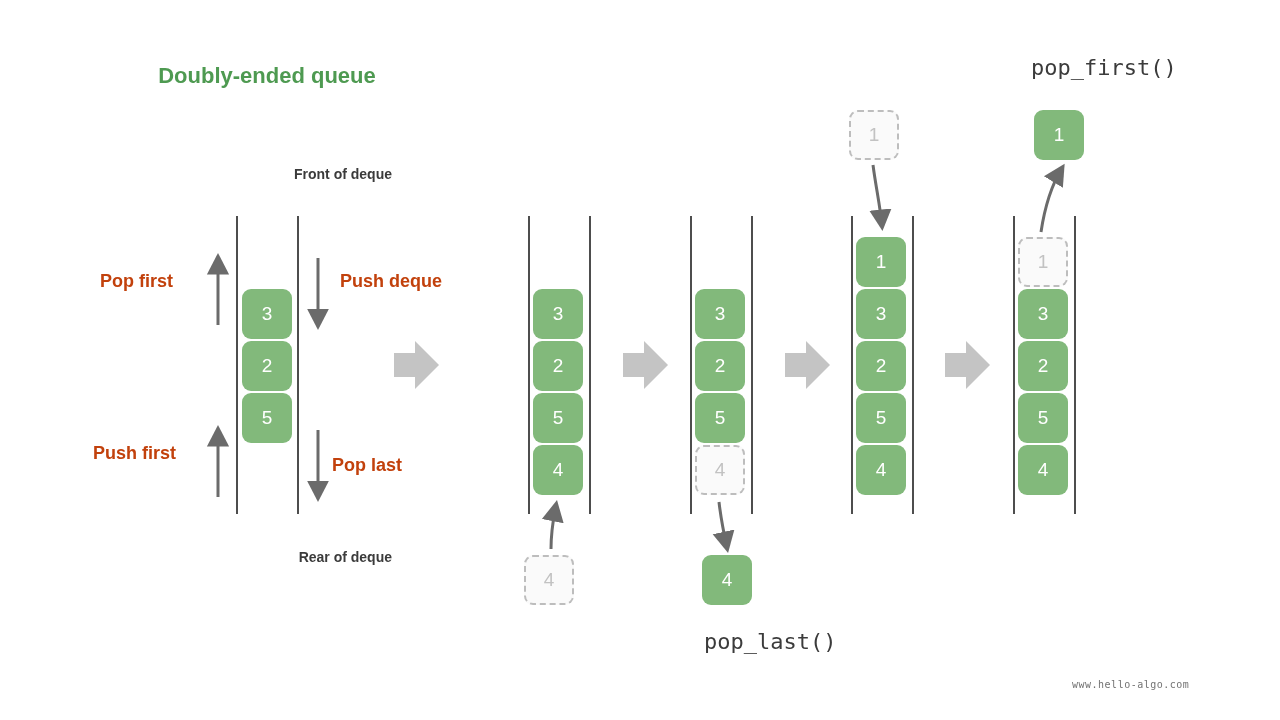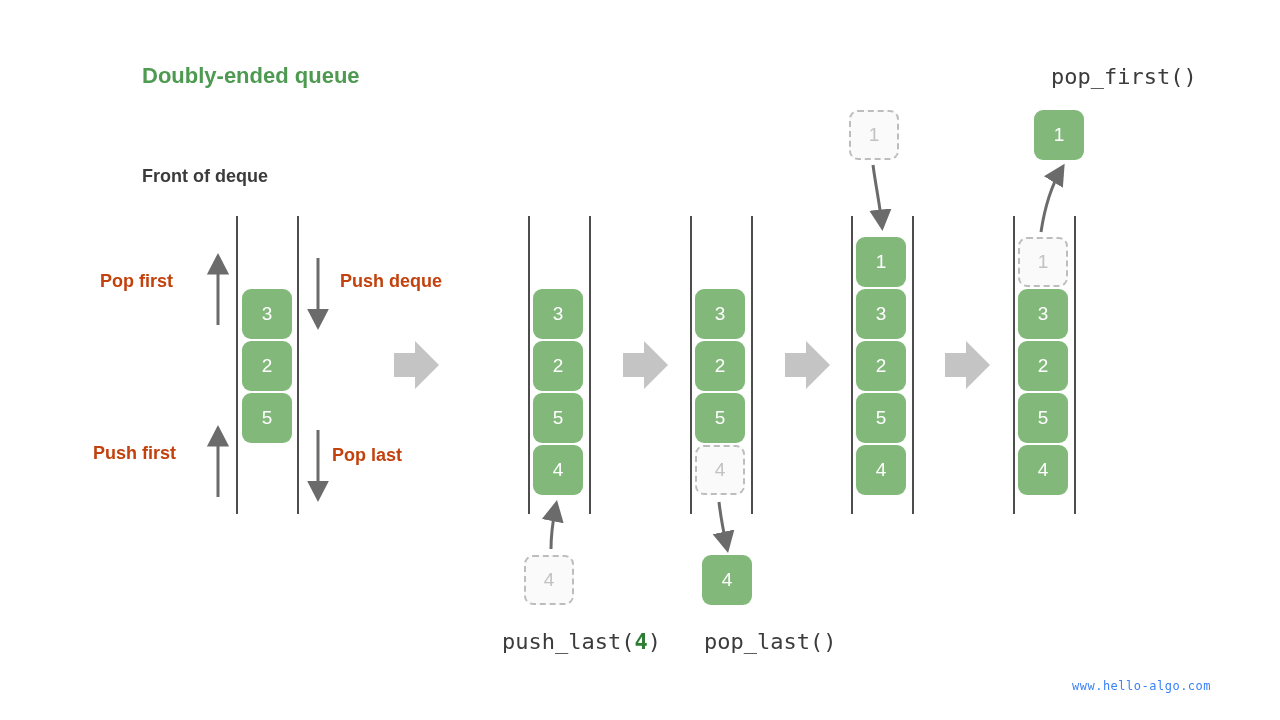--- a/index.html
+++ b/index.html
@@ -22,29 +22,30 @@
     width: 1280px;
     height: 720px;
   }
 
   
   .title {
     position: absolute;
     color: #4e9a51;
     font-weight: bold;
     font-size: 22px;
+    text-align: center;
     line-height: 40px;
     white-space: nowrap;
   }
   .hdr-label {
     position: absolute;
     color: #3b3b3b;
     font-weight: bold;
-    font-size: 18px;
-    text-align: left;
+    font-size: 14px;
+    text-align: right;
     white-space: nowrap;
   }
   .side-label {
     position: absolute;
     color: #c2410c;
     font-weight: bold;
     font-size: 18px;
     white-space: nowrap;
   }
   .op-label {
@@ -54,23 +55,23 @@
     font-size: 22px;
     white-space: nowrap;
     letter-spacing: 0px;
   }
   .op-label .arg {
     color: #2d7d35;
     font-weight: bold;
   }
   .watermark {
     position: absolute;
-    color: #3b82f6;
+    color: #737373;
     font-family: "DejaVu Sans Mono", "Liberation Mono", monospace;
-    font-size: 12px;
+    font-size: 10px;
     white-space: nowrap;
     letter-spacing: 0.5px;
   }
 
   
   .rail {
     position: absolute;
     width: 2px;
     background: #4d4d4d;
   }
@@ -108,25 +109,26 @@
 </head>
 <body>
 
 <div id="stage">
 
   <div class="title" style="left:142px; top:56px; width:250px;">
     <span>Doubly-ended queue</span>
   </div>
 
   <div class="hdr-label" style="left:142px; top:166px; width:250px;">Front of deque</div>
+  <div class="hdr-label" style="left:142px; top:549px; width:250px;">Rear of deque</div>
 
   <div class="side-label" style="left:100px; top:271px;">Pop first</div>
   <div class="side-label" style="left:340px; top:271px;">Push deque</div>
   <div class="side-label" style="left:93px; top:443px;">Push first</div>
-  <div class="side-label" style="left:332px; top:445px;">Pop last</div>
+  <div class="side-label" style="left:332px; top:455px;">Pop last</div>
 
   <div class="rail" style="left:236px; top:216px; height:298px;"></div>
   <div class="rail" style="left:297px; top:216px; height:298px;"></div>
 
   <div class="cell" style="left:242px; top:289px;">3</div>
   <div class="cell" style="left:242px; top:341px;">2</div>
   <div class="cell" style="left:242px; top:393px;">5</div>
 
   <div class="rail" style="left:528px; top:216px; height:298px;"></div>
   <div class="rail" style="left:589px; top:216px; height:298px;"></div>
@@ -160,25 +162,22 @@
   <div class="cell" style="left:1018px; top:289px;">3</div>
   <div class="cell" style="left:1018px; top:341px;">2</div>
   <div class="cell" style="left:1018px; top:393px;">5</div>
   <div class="cell" style="left:1018px; top:445px;">4</div>
 
   <div class="cell ghost" style="left:524px; top:555px;">4</div>
   <div class="cell" style="left:702px; top:555px;">4</div>
   <div class="cell ghost" style="left:849px; top:110px;">1</div>
   <div class="cell" style="left:1034px; top:110px;">1</div>
 
-  <div class="op-label" style="left:1031px; top:64px;margin-left:20px;">
+  <div class="op-label" style="left:1031px; top:55px;">
     <span>pop_first()</span>
-  </div>
-  <div class="op-label" style="left:502px; top:629px;">
-    <span>push_last(</span><span class="arg">4</span><span>)</span>
   </div>
   <div class="op-label" style="left:704px; top:629px;">
     <span>pop_last()</span>
   </div>
 
   <svg class="svglayer" viewBox="0 0 1280 720" xmlns="http://www.w3.org/2000/svg">
     <defs>
       <marker id="mkThin" markerWidth="9" markerHeight="9" refX="5.5" refY="4.5" orient="auto" markerUnits="strokeWidth">
         <path d="M0,0.8 L7.2,4.5 L0,8.2 Z" fill="#6b6b6b"></path>
       </marker>

